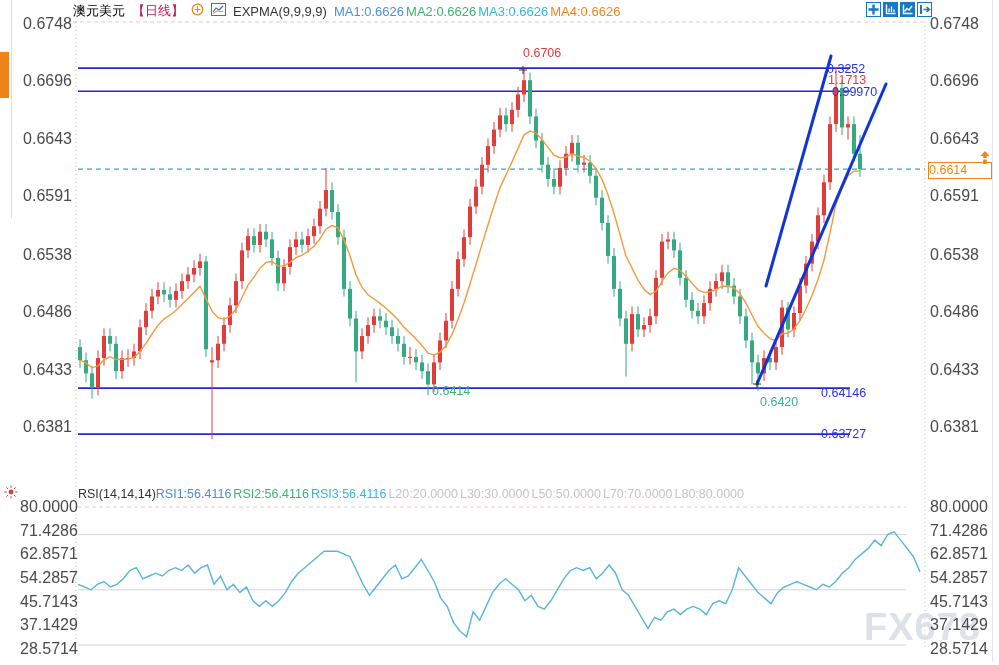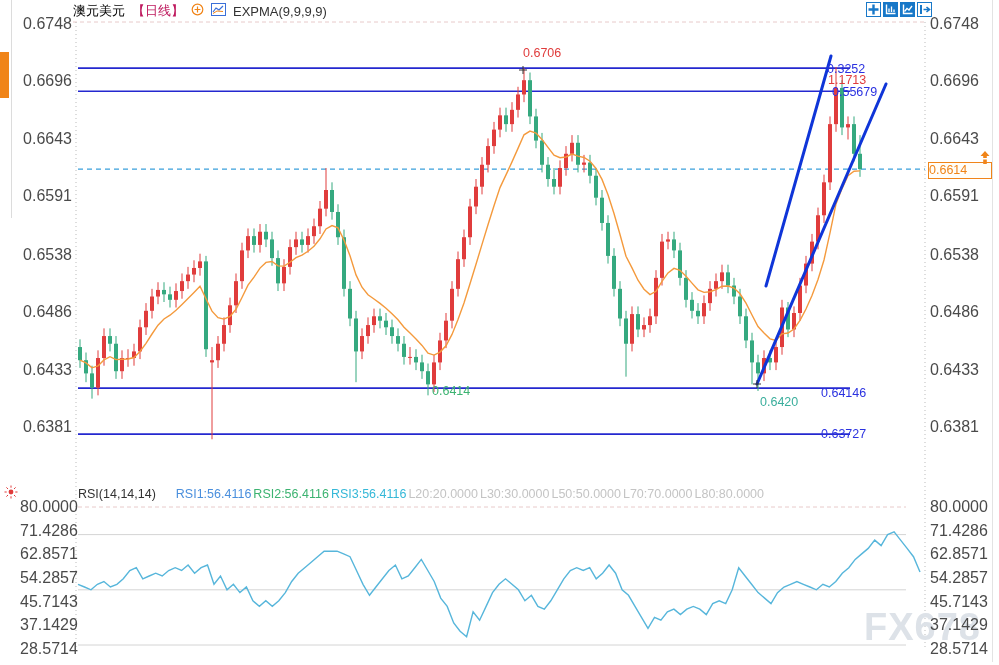--- a/index.html
+++ b/index.html
@@ -18,21 +18,21 @@
   #toolbar{left:866px;top:2px;display:flex;gap:2px;z-index:3;}
   .tool-btn{width:15px;height:15px;display:block;}
   .axis-label{position:absolute;font-size:16px;color:#4a4a4a;width:52px;z-index:2;}
   .axis-left{left:20px;text-align:right;}
   .axis-right{left:930px;text-align:left;}
   .annot{position:absolute;font-size:12.5px;z-index:2;white-space:nowrap;}
   #price-tag{left:928px;top:162px;width:62px;height:15px;border:1.5px solid #f08418;
              color:#f08418;font-size:12.5px;line-height:15px;padding-left:0;
              background:#fffdf8;z-index:3;}
   #price-arrow{left:979px;top:150px;z-index:3;}
-  #rsi-header{left:78px;top:487px;height:14px;display:flex;align-items:center;gap:20px;
+  #rsi-header{left:78px;top:487px;height:14px;display:flex;align-items:center;gap:0;
               font-size:12.5px;white-space:nowrap;z-index:3;}
   #rsi-header .name{color:#333;}
   #rsi-gear{left:3px;top:484px;z-index:3;}
   #watermark{left:864px;top:606px;font-size:38px;font-weight:bold;color:#dde2e8;
              letter-spacing:1px;z-index:1;}
   #chart-canvas{position:absolute;left:0;top:0;z-index:1;}
 </style>
 </head>
 <body>
 
@@ -48,20 +48,21 @@
     <span><svg width="13" height="13" viewBox="0 0 13 13">
           <circle cx="6.5" cy="6.5" r="5.3" fill="none" stroke="#f08418" stroke-width="1.2"></circle>
           <path d="M6.5 3.6v5.8M3.6 6.5h5.8" stroke="#f08418" stroke-width="1.2"></path>
         </svg></span>
     <span><svg width="15" height="13" viewBox="0 0 15 13">
           <rect x="0.5" y="0.5" width="14" height="12" fill="#fff" stroke="#3a6fd8"></rect>
           <polyline points="2,9 5,5 8,7 12,3" fill="none" stroke="#3a6fd8" stroke-width="1.2"></polyline>
           <polyline points="2,10.5 6,8 12,8.5" fill="none" stroke="#f08418" stroke-width="1"></polyline>
         </svg></span>
     <span class="ind">EXPMA(9,9,9,9)</span>
+    <span id="ma-values"><span class="ma-item" style="color: rgb(74, 143, 221);">MA1:0.6626</span><span class="ma-item" style="color: rgb(60, 179, 113);">MA2:0.6626</span><span class="ma-item" style="color: rgb(53, 184, 216);">MA3:0.6626</span><span class="ma-item" style="color: rgb(240, 132, 24);">MA4:0.6626</span></span>
   </div>
 
   <div class="abs" id="toolbar">
     <span class="tool-btn"><svg width="15" height="15" viewBox="0 0 15 15">
           <rect x="0.5" y="0.5" width="14" height="14" fill="#fff" stroke="#1878c8"></rect>
           <path d="M7.5 2.5v10M2.5 7.5h10" stroke="#1878c8" stroke-width="2.4"></path>
         </svg></span>
     <span class="tool-btn"><svg width="15" height="15" viewBox="0 0 15 15">
           <rect x="0" y="0" width="15" height="15" fill="#1878c8"></rect>
           <path d="M3.5 2.5v9h9" stroke="#fff" stroke-width="1.4" fill="none"></path>
@@ -410,20 +411,20 @@
       <div class="axis-label axis-right" style="top: 568.971px;">54.2857</div>
       <div class="axis-label axis-left" style="top: 592.629px;">45.7143</div>
       <div class="axis-label axis-right" style="top: 592.629px;">45.7143</div>
       <div class="axis-label axis-left" style="top: 616.286px;">37.1429</div>
       <div class="axis-label axis-right" style="top: 616.286px;">37.1429</div>
       <div class="axis-label axis-left" style="top: 639.943px;">28.5714</div>
       <div class="axis-label axis-right" style="top: 639.943px;">28.5714</div>
       <div class="annot" style="left: 523px; top: 46px; color: rgb(224, 60, 60);">0.6706</div>
       <div class="annot" style="left: 827px; top: 62px; color: rgb(43, 50, 224);">0.3252</div>
       <div class="annot" style="left: 828px; top: 73px; color: rgb(224, 60, 60);">1.1713</div>
-      <div class="annot" style="left: 832px; top: 85px; color: rgb(43, 50, 224);">0.55679</div>
+      <div class="annot" style="left: 832px; top: 85px; color: rgb(43, 50, 224);">0.99970</div>
       <div class="annot" style="left: 432px; top: 384px; color: rgb(60, 179, 113);">0.6414</div>
       <div class="annot" style="left: 760px; top: 395px; color: rgb(58, 174, 156);">0.6420</div>
       <div class="annot" style="left: 821px; top: 386px; color: rgb(43, 50, 224);">0.64146</div>
       <div class="annot" style="left: 821px; top: 427px; color: rgb(43, 50, 224);">0.63727</div>
     </div>
 
 </div>
 
 </body></html>

